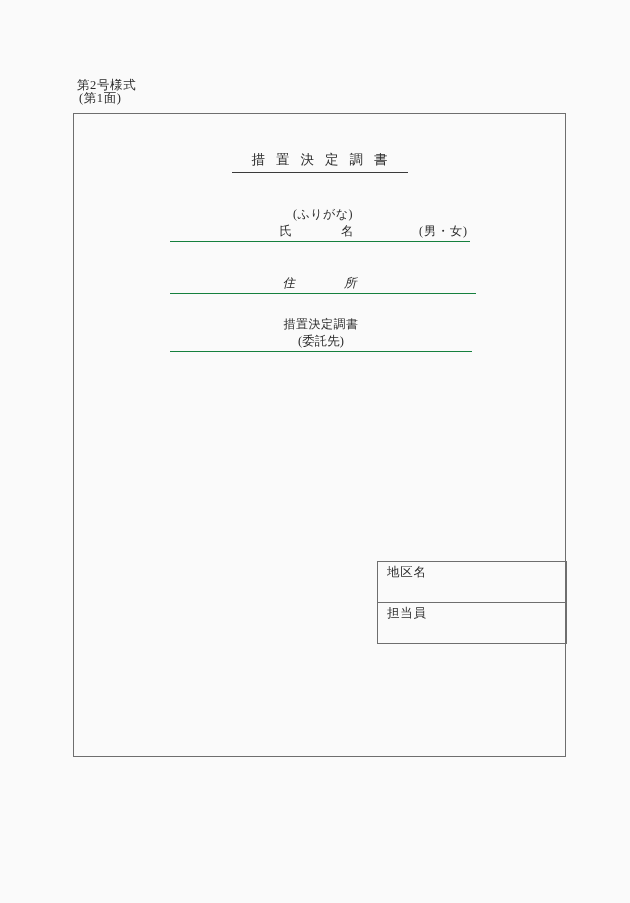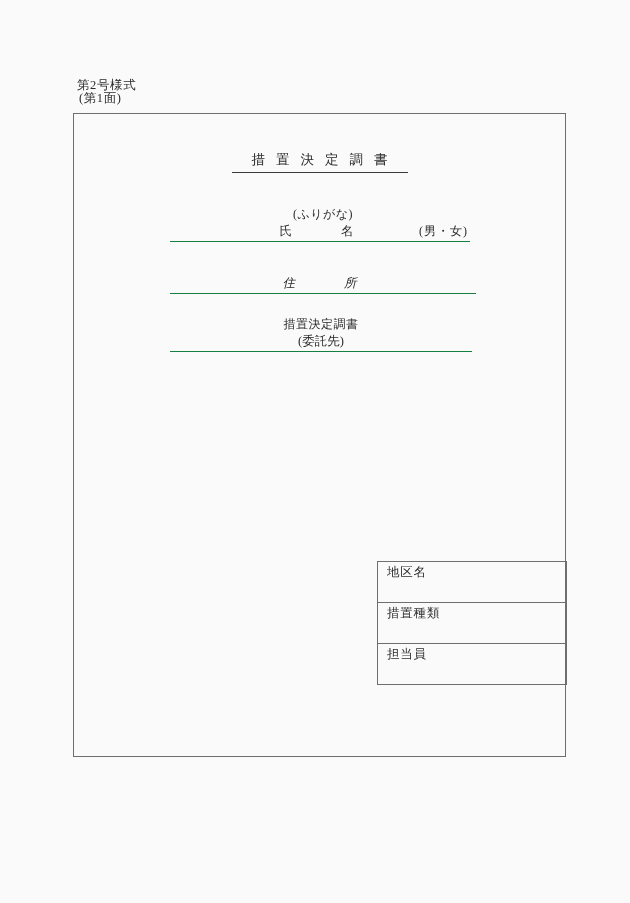--- a/index.html
+++ b/index.html
@@ -176,22 +176,19 @@
       </div>
 
     </div>
 
     <table class="info-table">
       <tbody>
         <tr>
           <td>地区名</td>
         </tr>
         <tr>
-          <td>措置種類</td>
-        </tr>
-        <tr>
           <td>担当員</td>
         </tr>
       </tbody>
     </table>
 
   </div>
 </div>
 
 </body></html>

